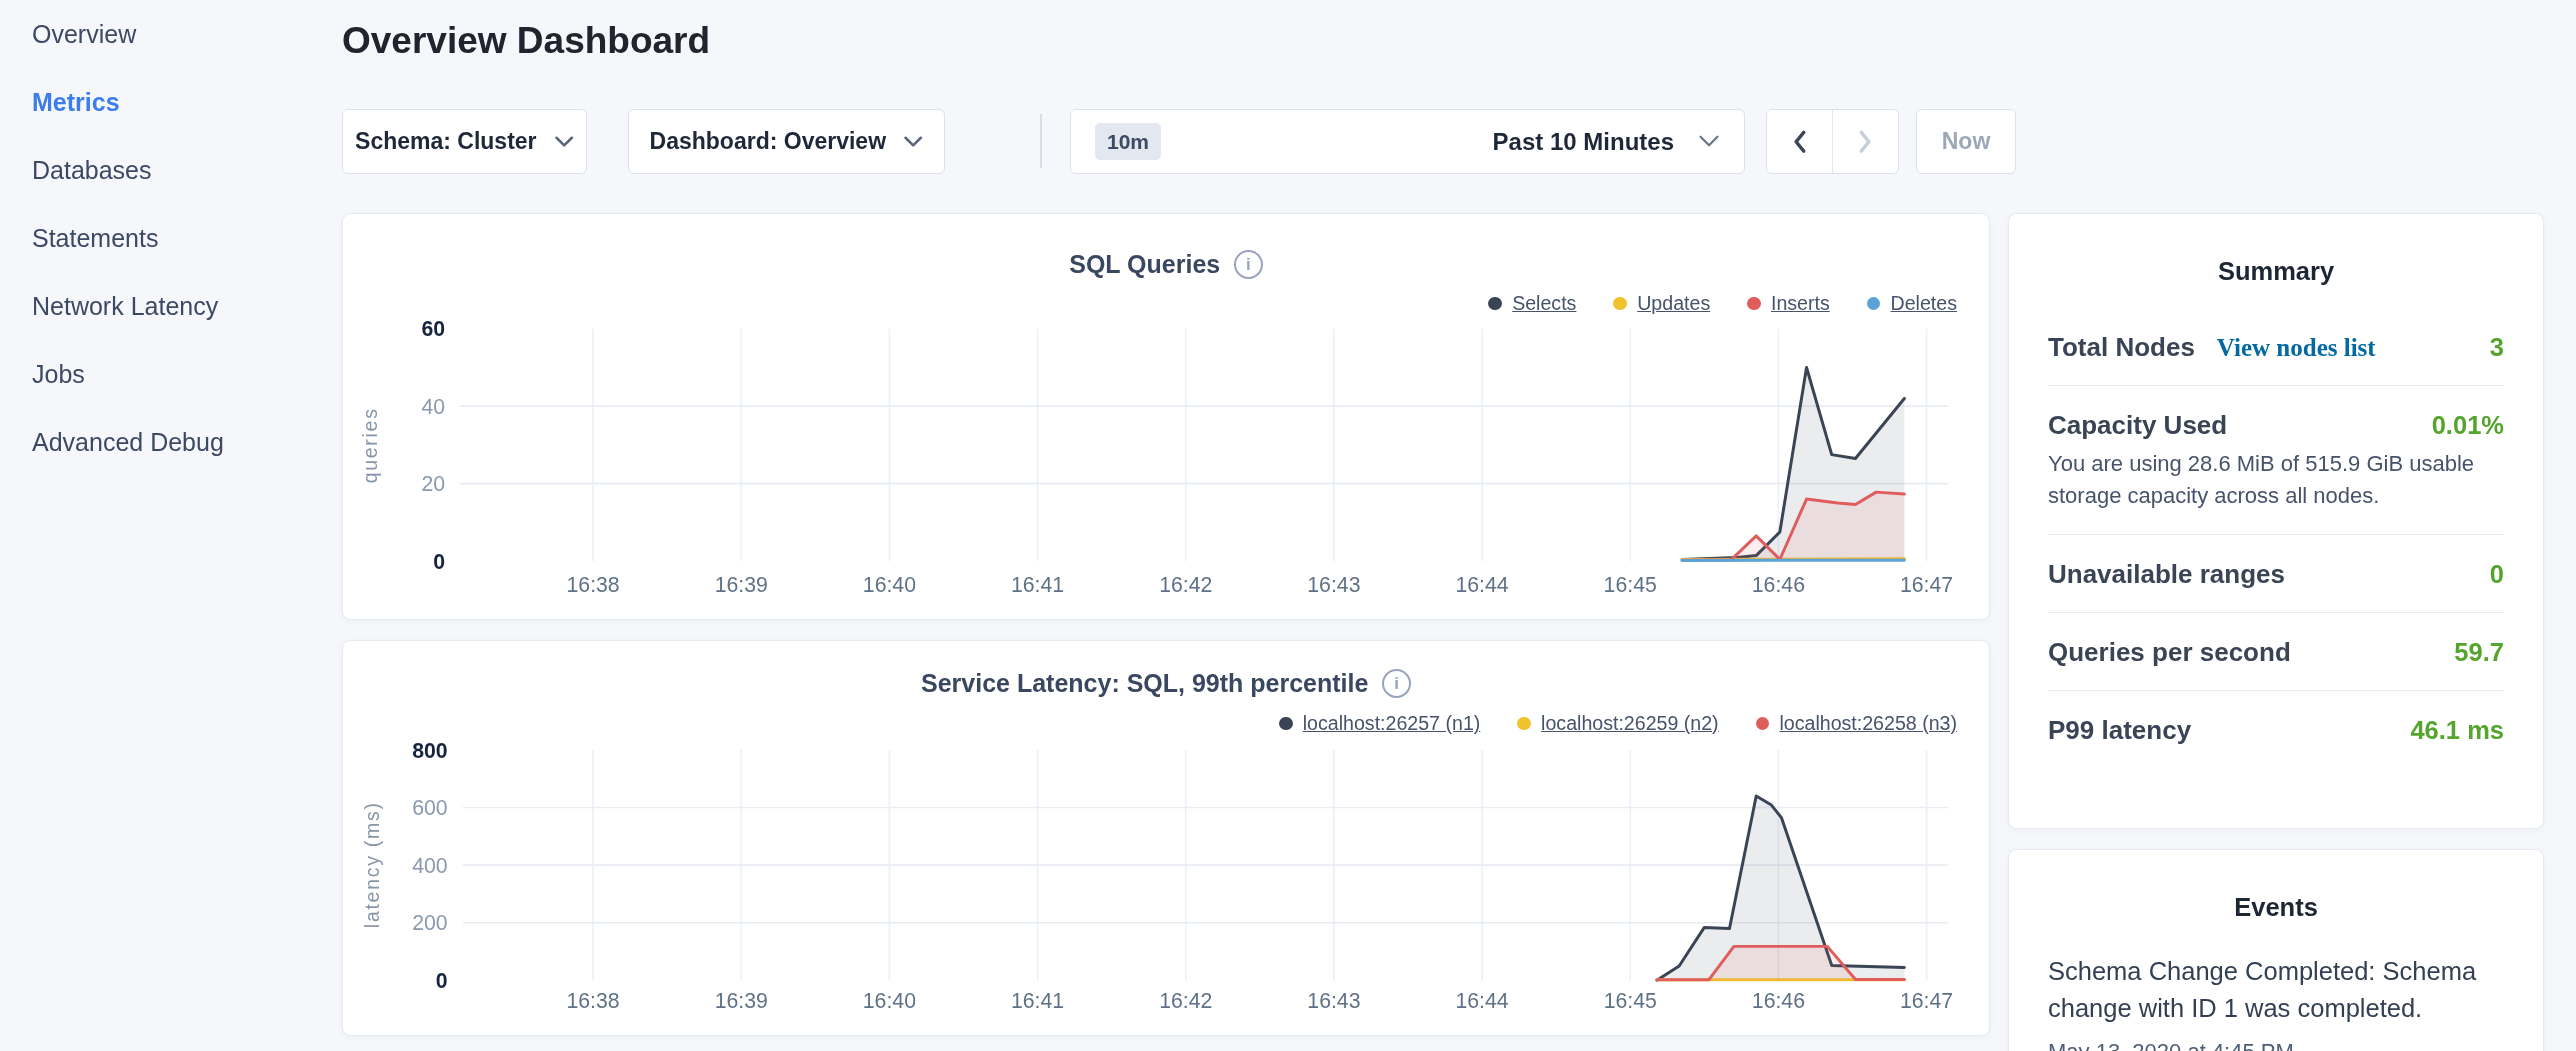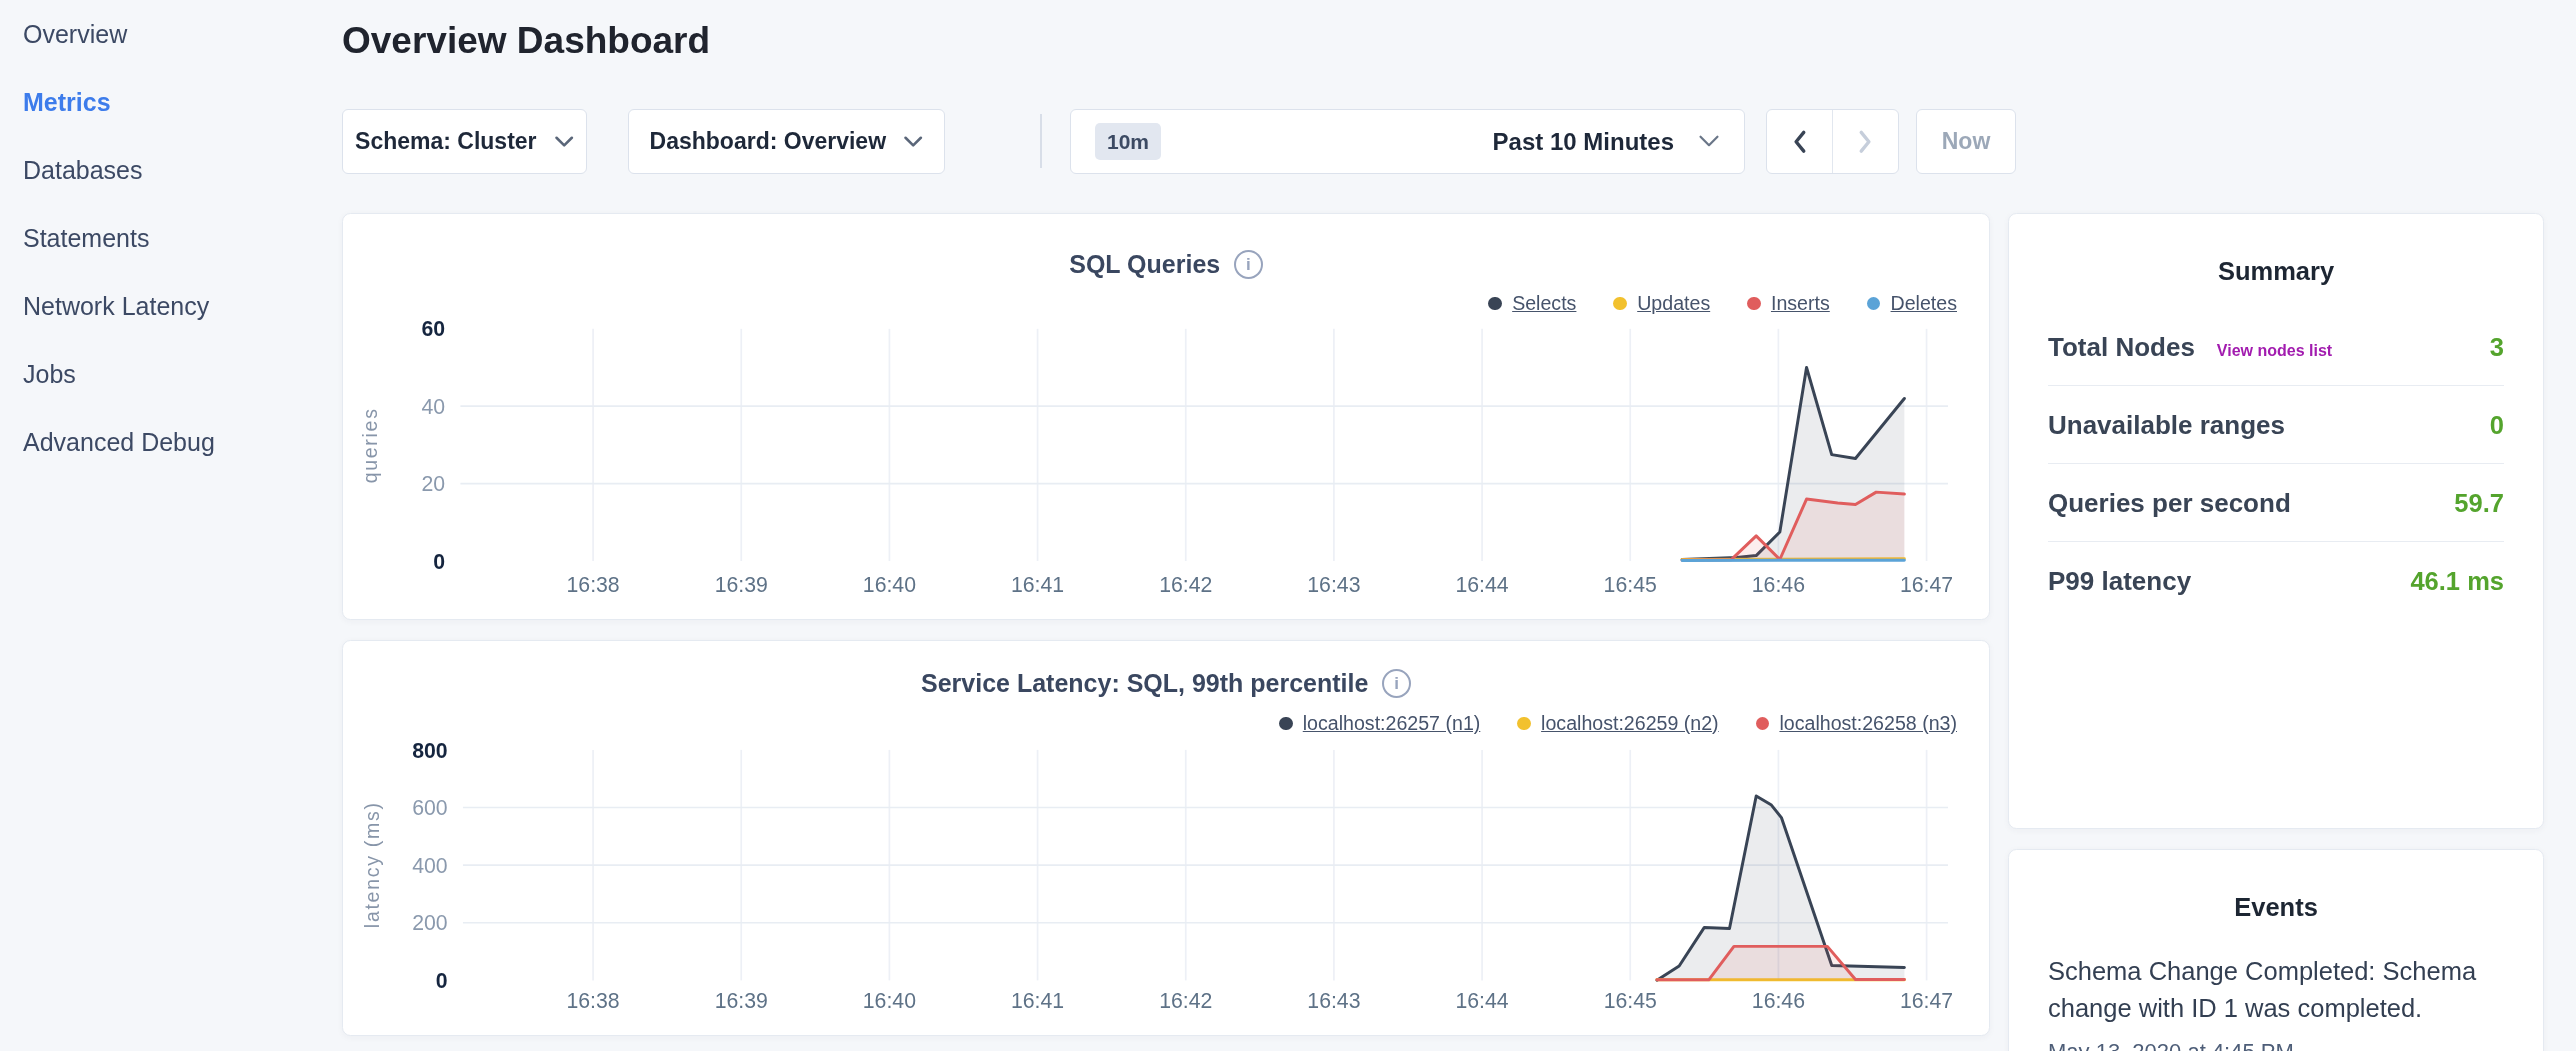--- a/index.html
+++ b/index.html
@@ -7,21 +7,21 @@
   body {
     font-family: "Liberation Sans", sans-serif;
     background: #f5f7fa;
     position: relative;
     color: #394455;
   }
   
   .sidebar { position: absolute; left: 0; top: 0; width: 340px; height: 1051px; }
   .sidebar ul { list-style: none; }
   .nav-item {
-    height: 68px; line-height: 68px; padding-left: 23px;
+    height: 68px; line-height: 68px; padding-left: 32px;
     font-size: 25px; color: #3c4964; cursor: pointer; white-space: nowrap;
   }
   .nav-item.active { color: #3d7ceb; font-weight: 700; }
   
   .page-title {
     position: absolute; left: 342px; top: 20.4px;
     font-size: 37px; font-weight: 700; color: #20242e;
   }
   .ctl {
     position: absolute; top: 109px; height: 65px;
@@ -69,21 +69,21 @@
   .legend-dot { width: 13.6px; height: 13.6px; border-radius: 50%; display: inline-block; }
   svg.chart { position: absolute; left: 0; top: 0; }
   
   .panel-heading { margin-top: 43px; text-align: center; font-size: 25.5px; font-weight: 700; color: #1d2633; }
   #summary-rows { margin: 22px 39px 0; }
   .srow { padding: 24px 0 22px; }
   .srow.bordered { border-bottom: 1.7px solid #e8ecf2; }
   .srow-top { display: flex; align-items: baseline; }
   .srow-left { flex: 1; display: flex; gap: 22px; align-items: baseline; }
   .srow-label { font-size: 26px; font-weight: 700; color: #394455; }
-  .srow-link { font-size: 16px; font-weight: 700; color: #a21caf; cursor: pointer; text-decoration: none; }
+  .srow-link { font-size: 25px; font-weight: 700; color: #0369a1; cursor: pointer; text-decoration: none; font-family: Liberation Serif, serif; }
   .srow-value { font-size: 25.5px; font-weight: 700; color: #54a42d; white-space: nowrap; }
   .srow-desc { margin-top: 6.8px; font-size: 22px; color: #46536b; line-height: 32px; }
   
   #events-list { margin: 31px 39px 0; }
   .event-item { cursor: pointer; }
   .event-text { font-size: 25.5px; color: #333f52; line-height: 37px; }
   .event-time { margin-top: 12px; font-size: 22px; color: #4e5e78; }
 </style>
 </head>
 <body>
@@ -271,20 +271,29 @@
             <div class="srow-left">
               <span class="srow-label">Total Nodes</span>
               <a class="srow-link">View nodes list</a>
             </div>
             <span class="srow-value">3</span>
           </div>
         </div>
         <div class="srow bordered">
           <div class="srow-top">
             <div class="srow-left">
+              <span class="srow-label">Capacity Used</span>
+            </div>
+            <span class="srow-value">0.01%</span>
+          </div>
+          <p class="srow-desc">You are using 28.6 MiB of 515.9 GiB usable storage capacity across all nodes.</p>
+        </div>
+        <div class="srow bordered">
+          <div class="srow-top">
+            <div class="srow-left">
               <span class="srow-label">Unavailable ranges</span>
             </div>
             <span class="srow-value">0</span>
           </div>
         </div>
         <div class="srow bordered">
           <div class="srow-top">
             <div class="srow-left">
               <span class="srow-label">Queries per second</span>
             </div>

